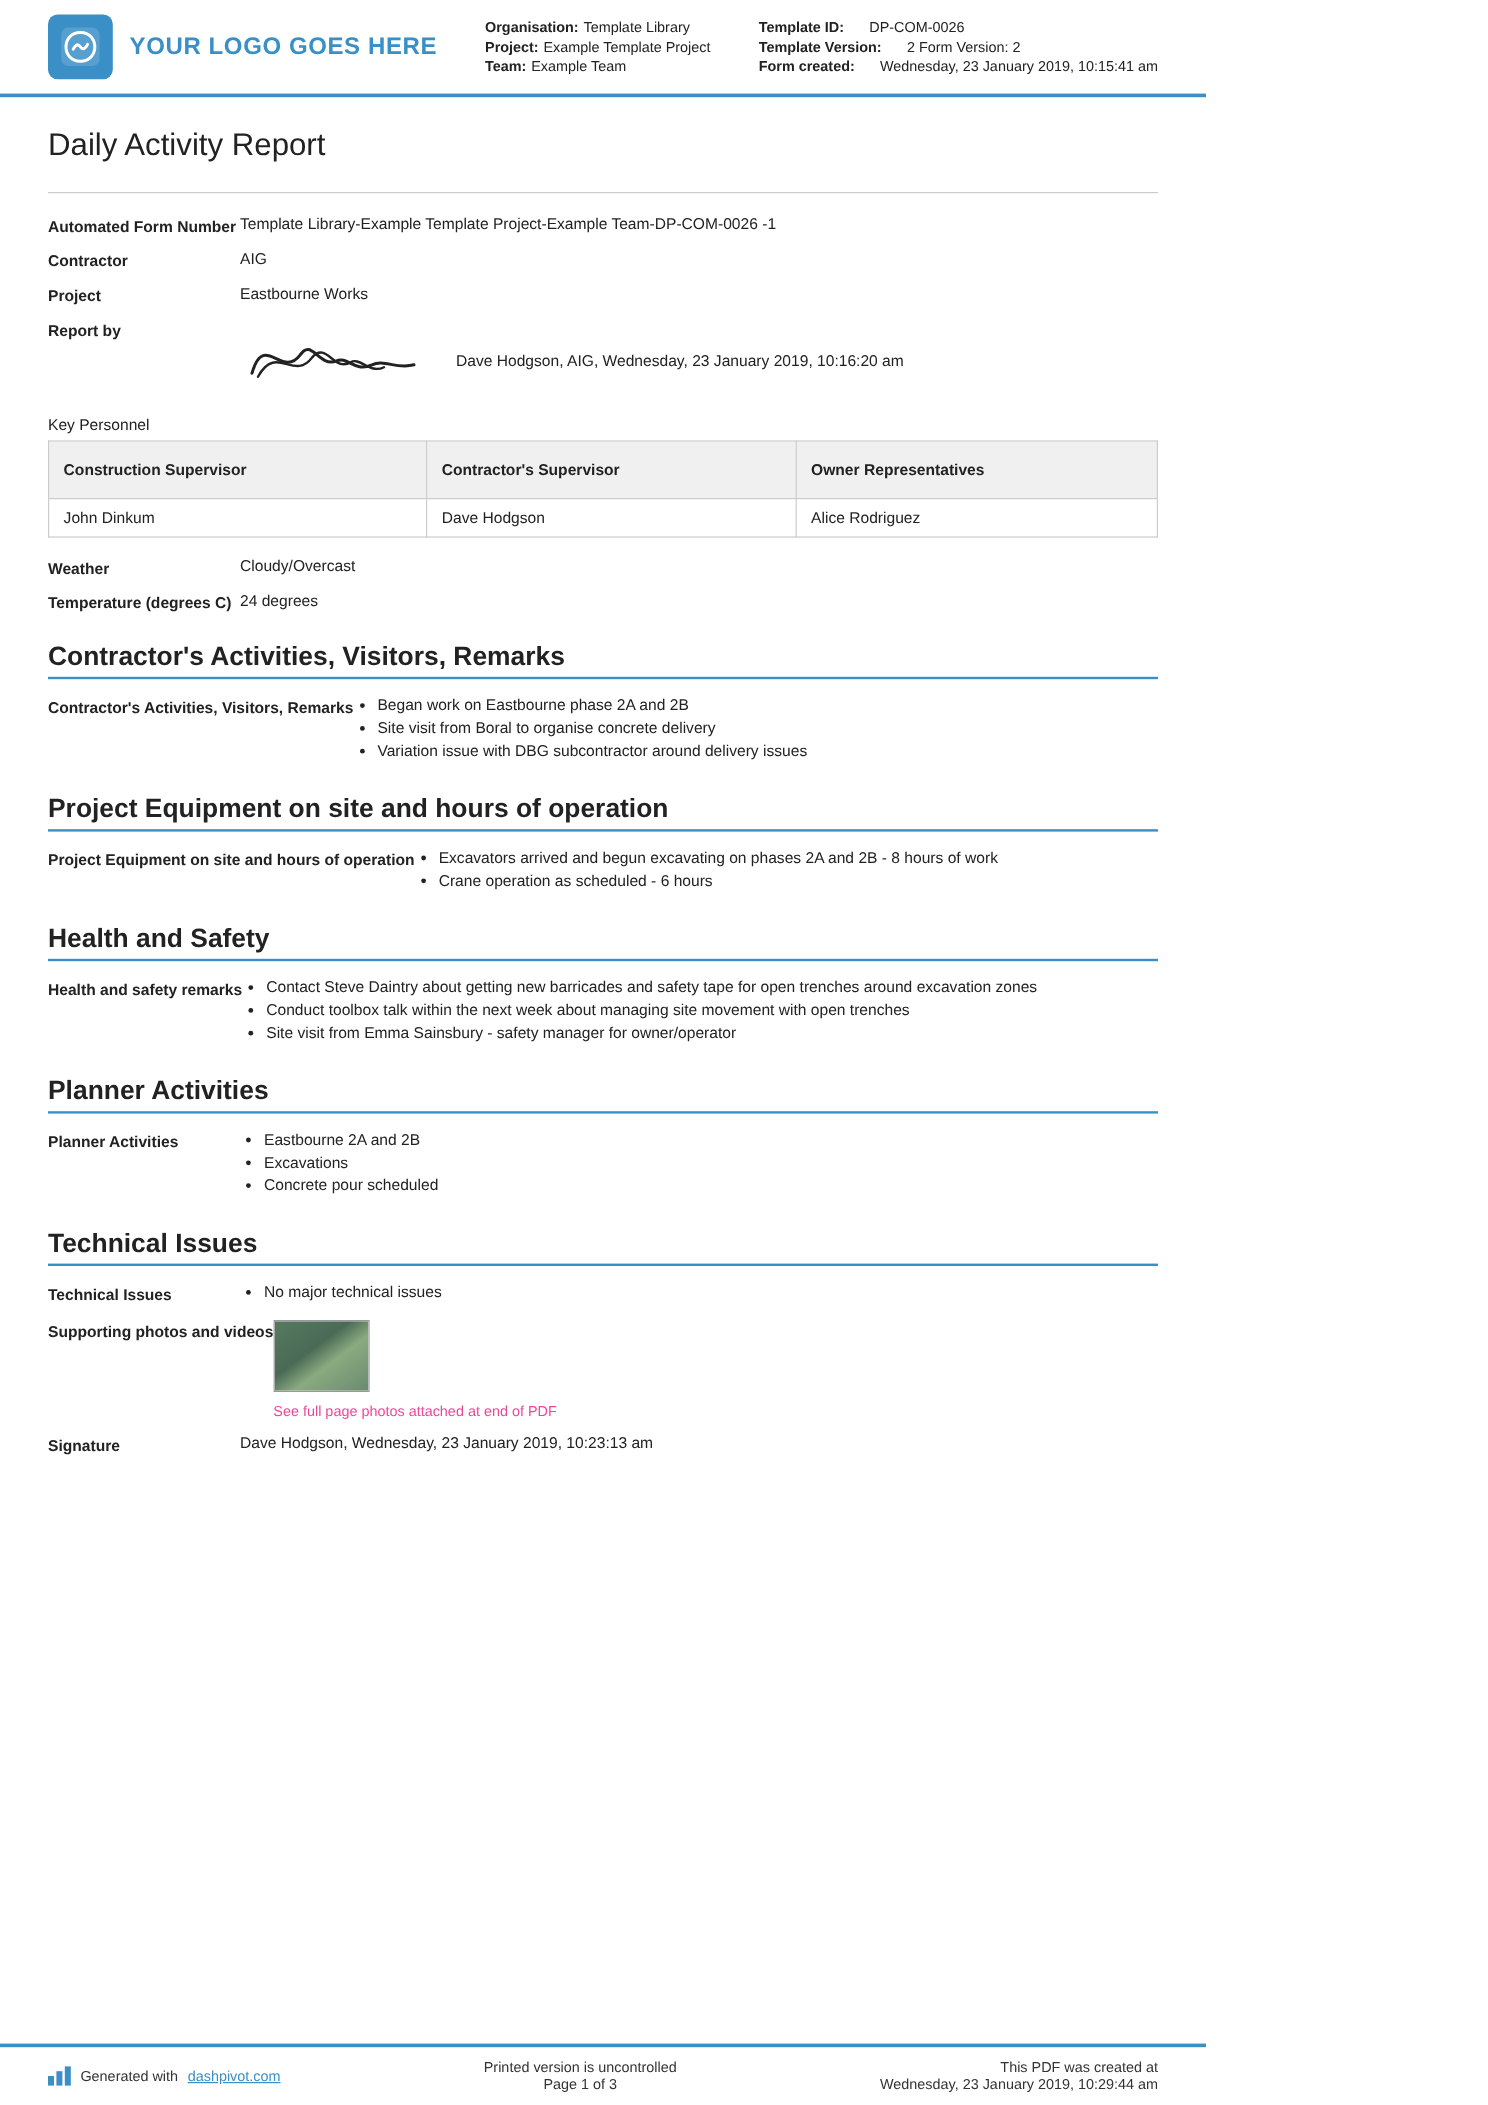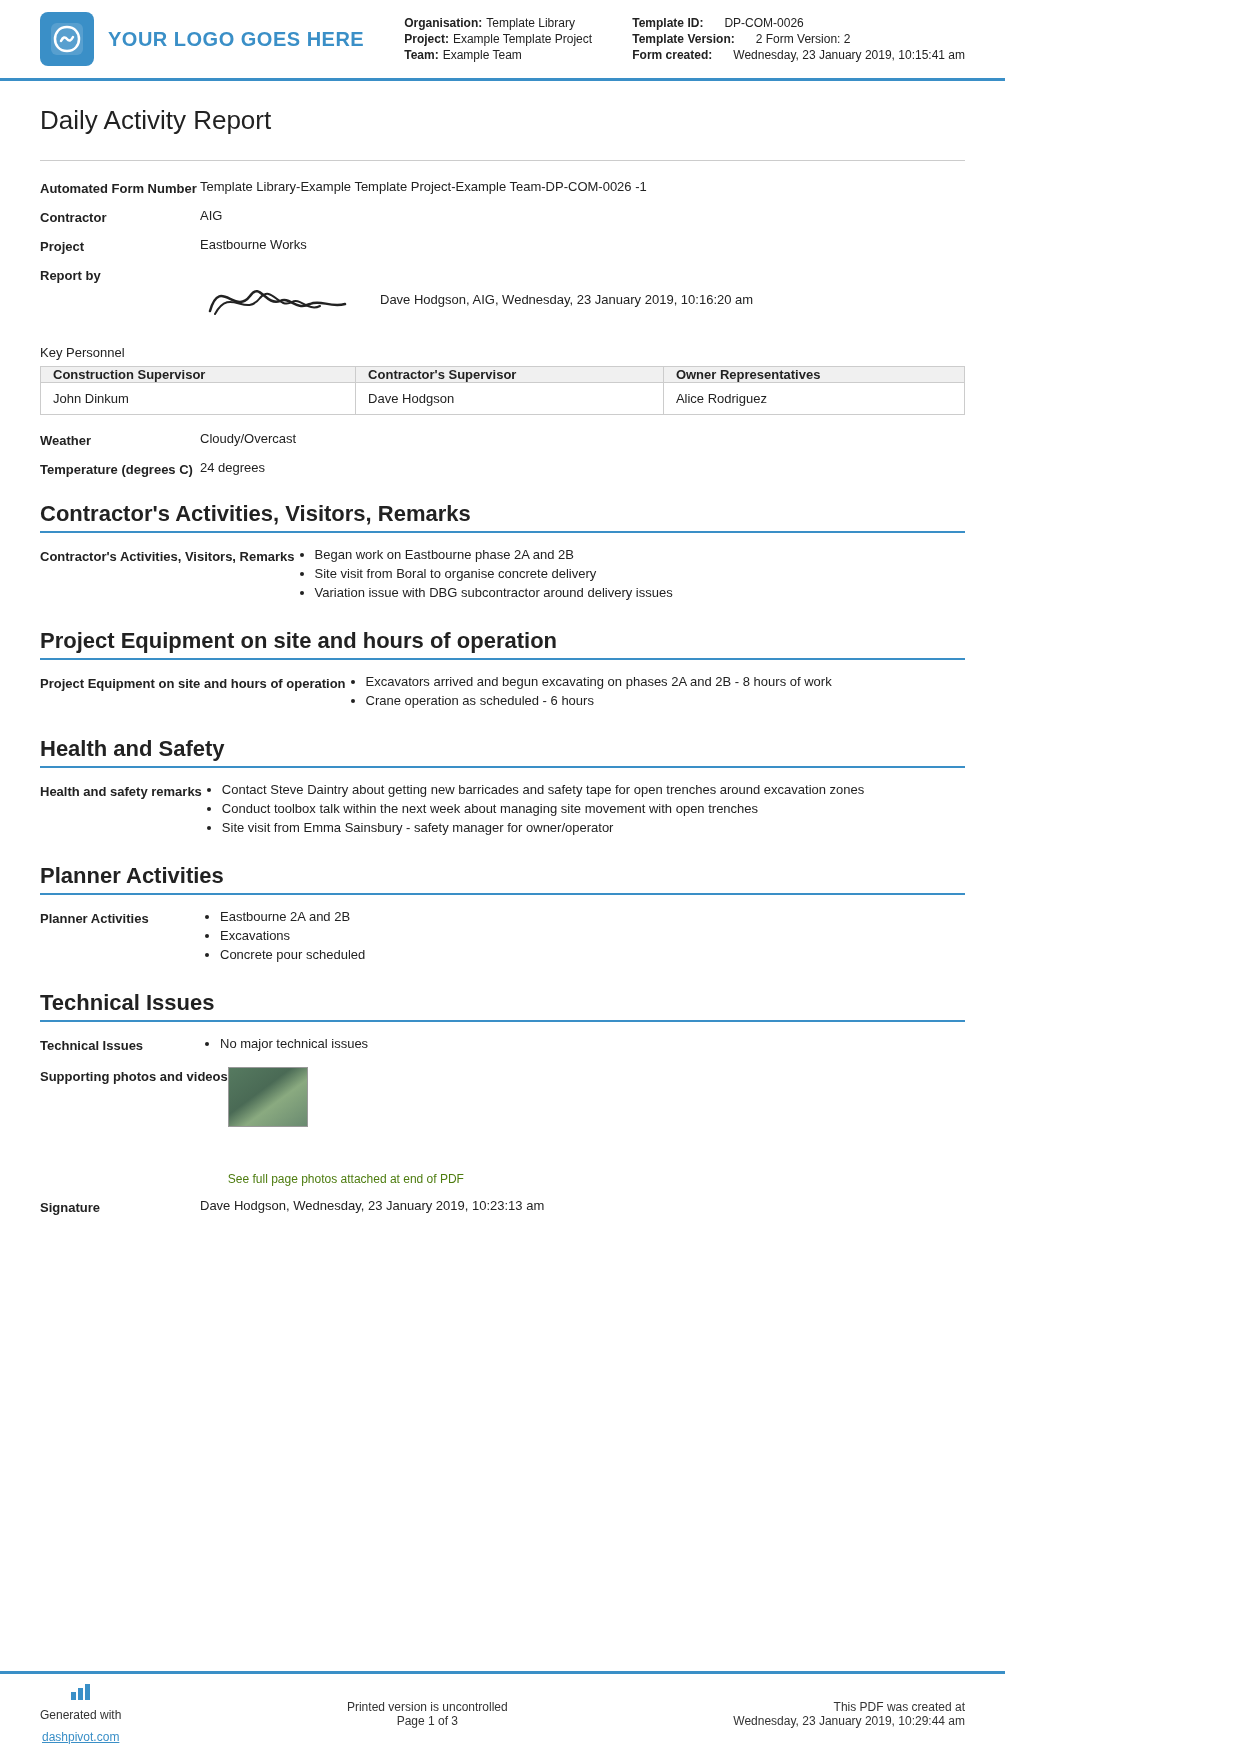--- a/index.html
+++ b/index.html
@@ -153,21 +153,21 @@
     .personnel-table {
       width: 100%;
       border-collapse: collapse;
       margin-bottom: 16px;
       font-size: 13px;
     }
 
     .personnel-table th {
       background: #f0f0f0;
       border: 1px solid #ccc;
-      padding: 0 12px;
+      padding: 16px 12px;
       text-align: left;
       font-weight: bold;
     }
 
     .personnel-table td {
       border: 1px solid #ccc;
       padding: 8px 12px;
     }
 
     
@@ -223,41 +223,39 @@
 
     .photo-box-inner {
       width: 100%;
       height: 100%;
       background:
         linear-gradient(to bottom right, #567a60, #4a6a55 40%, #8aaa80 60%, #6a8a70);
     }
 
     .photo-caption {
       font-size: 12px;
-      color: #4d7c0f;
-      margin-top: 36px;
+      color: #ec4899;
     }
 
     
     .footer {
       border-top: 3px solid #3a8fc7;
       padding: 10px 40px;
       display: flex;
       align-items: center;
       justify-content: space-between;
       font-size: 12px;
       color: #333;
       margin-top: auto;
     }
 
     .footer-left {
       display: flex;
       align-items: center;
       gap: 8px;
-      flex-direction: column;
     }
 
     .footer-logo {
       display: flex;
       align-items: center;
       gap: 4px;
     }
 
     .footer-bars {
       display: flex;

